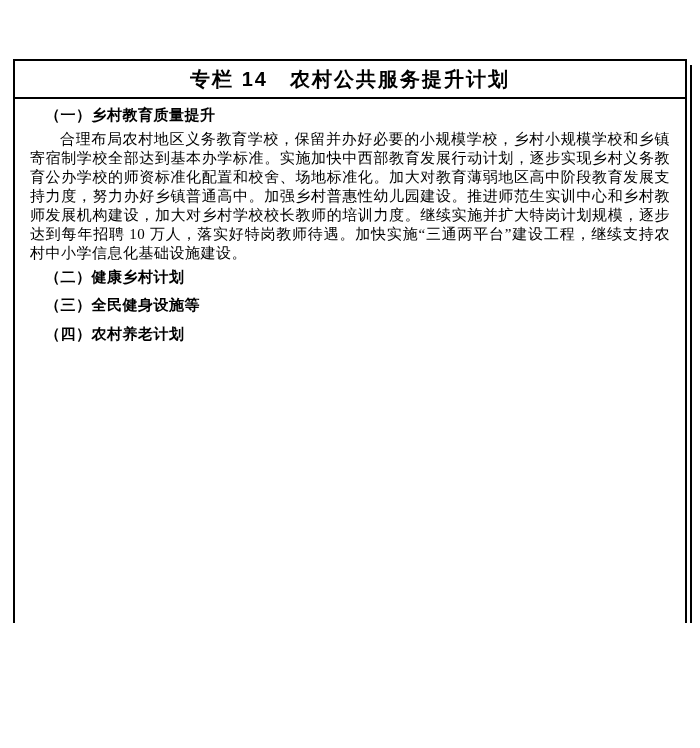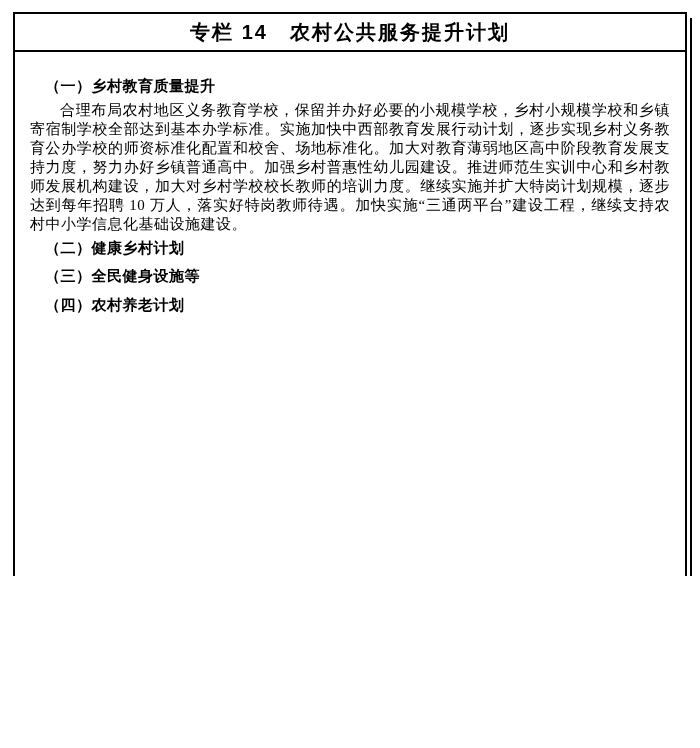--- a/index.html
+++ b/index.html
@@ -11,20 +11,21 @@
     font-family: "Liberation Serif", serif;
     color: #000000;
     -webkit-font-smoothing: antialiased;
   }
   .page {
     position: relative;
     width: 700px;
     height: 576px;
     background: #ffffff;
     overflow: hidden;
+    margin-top: 47px;
   }
   .panel {
     position: absolute;
     left: 13px;
     top: 12px;
     width: 670px;
     height: 709px;
     border: 2.5px solid #000000;
     background: #ffffff;
     box-sizing: content-box;
@@ -51,21 +52,21 @@
     line-height: 37px;
     border-bottom: 2.5px solid #000000;
     text-align: center;
     font-family: "Liberation Sans", sans-serif;
     font-weight: bold;
     font-size: 20px;
     letter-spacing: 2px;
     white-space: nowrap;
   }
   .box-body {
-    padding: 20px 15px 0 15px;
+    padding: 2px 15px 0 15px;
     font-size: 15px;
   }
   .section-heading {
     line-height: 28.5px;
     text-indent: 1em;
     font-weight: bold;
     letter-spacing: 0.5px;
   }
   .section-paragraph {
     line-height: 19px;

